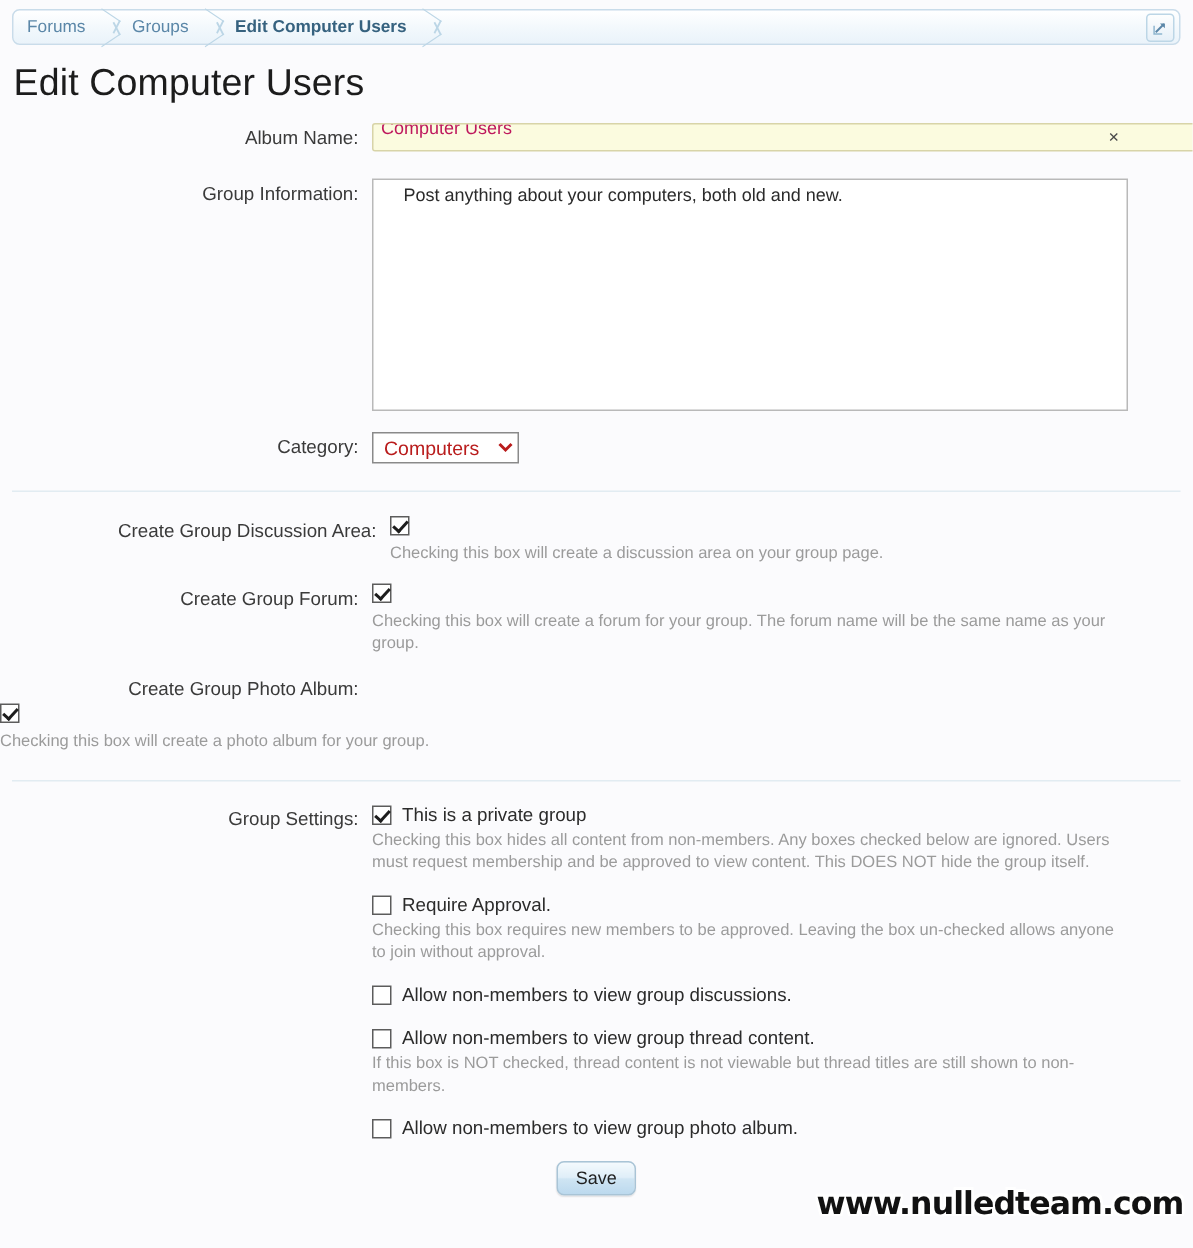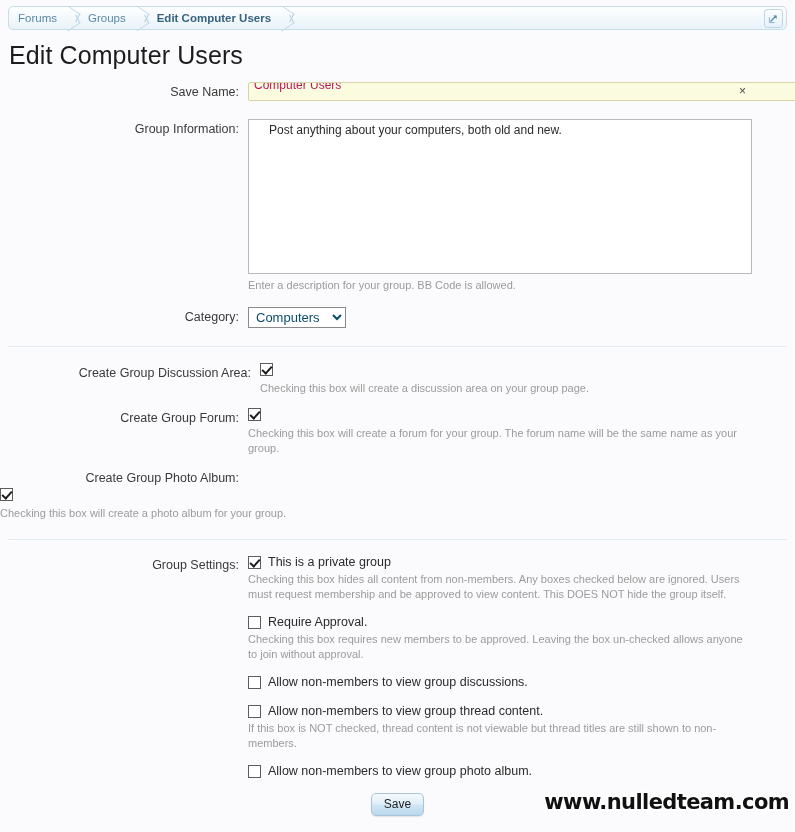--- a/index.html
+++ b/index.html
@@ -177,21 +177,21 @@
     display: block;
   }
 
   
   .select {
     font-family: "Liberation Sans", sans-serif;
     font-size: 13px;
     height: 21px;
     border: 1px solid #8a8a8a;
     background: #ffffff;
-    color: #0c4a6e;
+    color: #b91c1c;
     padding: 1px 2px 1px 3px;
     border-radius: 0;
     width: 98px;
     box-sizing: border-box;
   }
 
   
   .divider {
     height: 0;
     border-top: 1px solid #e2ecf2;
@@ -301,34 +301,33 @@
       <path d="M1.4 4.2 L1.4 9.6 L6.8 9.6" stroke="#8fb6cf" stroke-width="1" fill="none"></path>
     </svg>
   </div>
 </div>
 
 <h1 class="page-title">Edit Computer Users</h1>
 
 <div class="form">
 
   <div class="row" style="margin-top:4px;">
-    <div class="lbl">Save Name:</div>
+    <div class="lbl">Album Name:</div>
     <div class="fld">
       <div class="input-wrap">
         <input class="text-input" type="text" value="Computer Users" style="">
         <span class="clear-x">×</span>
       </div>
     </div>
   </div>
 
   <div class="row" style="margin-top:17px;">
     <div class="lbl">Group Information:</div>
     <div class="fld">
       <textarea class="textarea" style="">Post anything about your computers, both old and new.</textarea>
-      <div class="hint">Enter a description for your group. BB Code is allowed.</div>
     </div>
   </div>
 
   <div class="row" style="margin-top:14px;">
     <div class="lbl">Category:</div>
     <div class="fld">
       <select class="select">
         <option>Computers</option>
       </select>
     </div>

